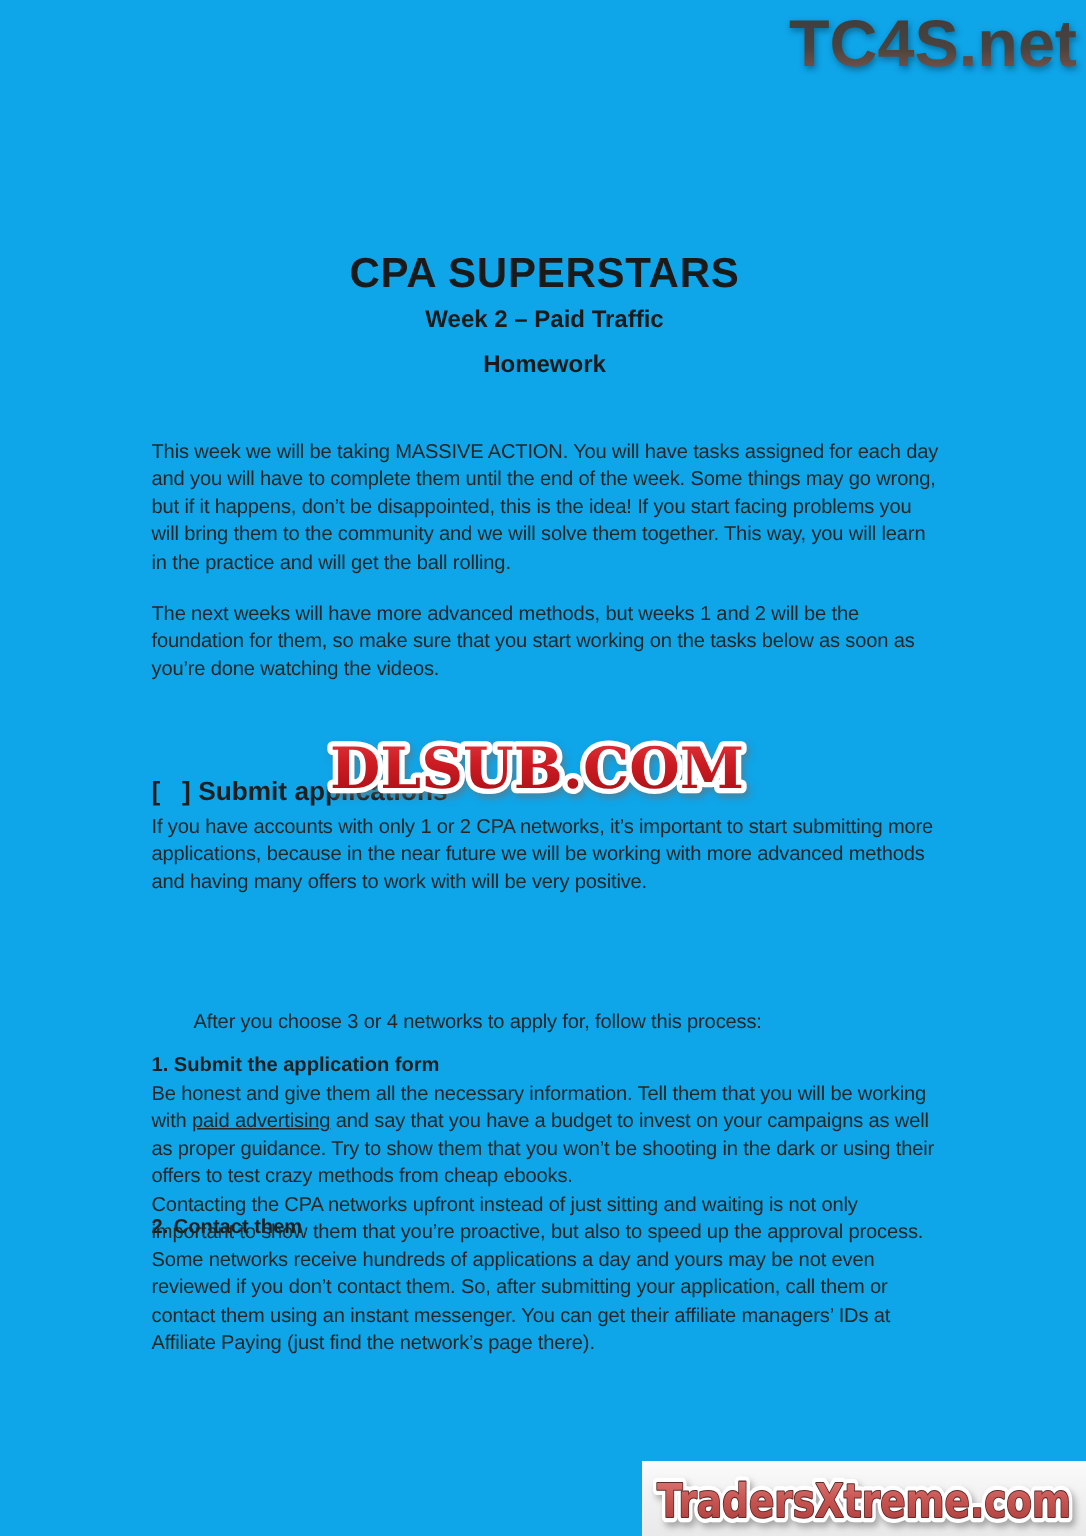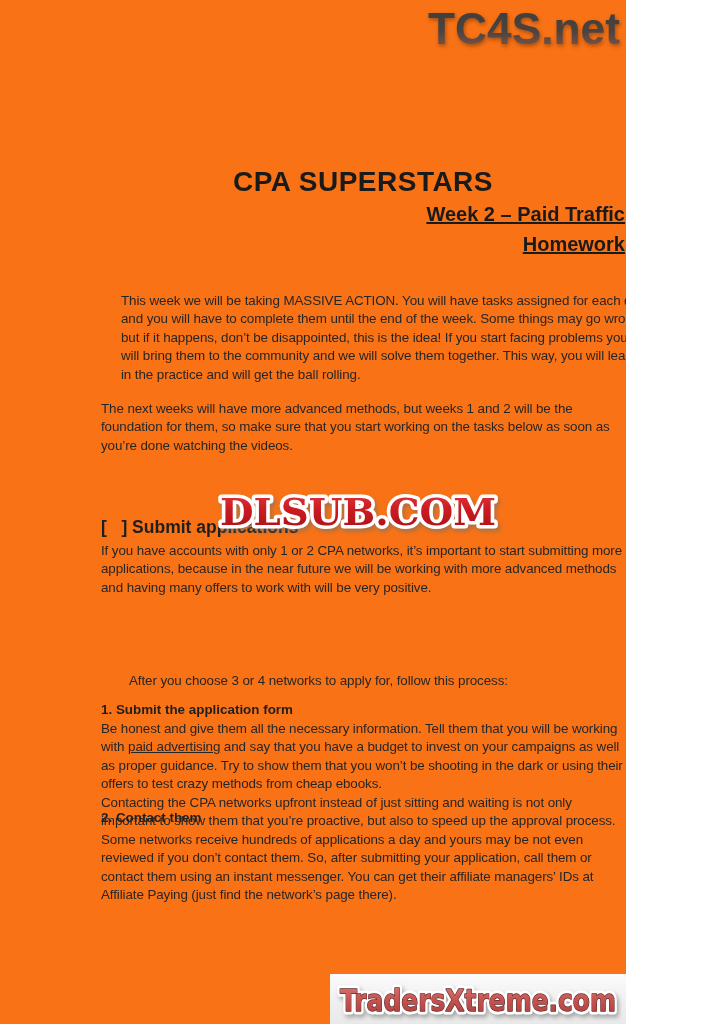--- a/index.html
+++ b/index.html
@@ -1,21 +1,21 @@
 <!DOCTYPE html>
 <html><head>
 <meta charset="utf-8">
 <style>
   * { margin: 0; padding: 0; box-sizing: border-box; }
   html, body { background: #ffffff; }
   .page {
     position: relative;
-    width: 626px;
+    width: 724px;
     height: 1024px;
-    background: #f97316;
+    background: #0ea5e9;
     overflow: hidden;
     font-family: "Liberation Sans", sans-serif;
     color: #262626;
     padding-left: 20px;
   }
   
   .tc4s-logo {
     position: absolute;
     top: 0px;
     right: 2px;
@@ -50,26 +50,25 @@
     font-weight: bold;
     letter-spacing: 0.5px;
     color: #1a1a1a;
     margin-top: 36px;
   }
   .doc-subtitle {
     position: absolute;
     left: 101px;
     top: 199px;
     width: 524px;
-    text-align: right;
-    font-size: 20px;
+    text-align: center;
+    font-size: 16px;
     font-weight: bold;
     line-height: 30px;
     color: #1a1a1a;
-    text-decoration: underline;
   }
   .body-text {
     position: absolute;
     left: 101px;
     width: 526px;
     font-size: 13.4px;
     line-height: 18.4px;
     letter-spacing: -0.1px;
     color: #262626;
   }
@@ -85,21 +84,21 @@
   }
   .h-step {
     position: absolute;
     left: 101px;
     width: 526px;
     font-size: 13.4px;
     font-weight: bold;
     line-height: 18.4px;
     color: #1f1f1f;
   }
-  .pos-para1   { top: 292px; margin-left: 20px; }
+  .pos-para1   { top: 292px; }
   .pos-para2   { top: 400px; }
   .pos-day1    { top: 471px; }
   .pos-taskh   { top: 516px; }
   .pos-taskp   { top: 542px; }
   .pos-networks{ top: 612px; }
   .pos-process { top: 672px; margin-left: 28px; }
   .pos-step1h  { top: 701px; }
   .pos-step1p  { top: 720px; }
   .pos-step2h  { top: 809px; }
   .pos-step2p  { top: 794px; }

